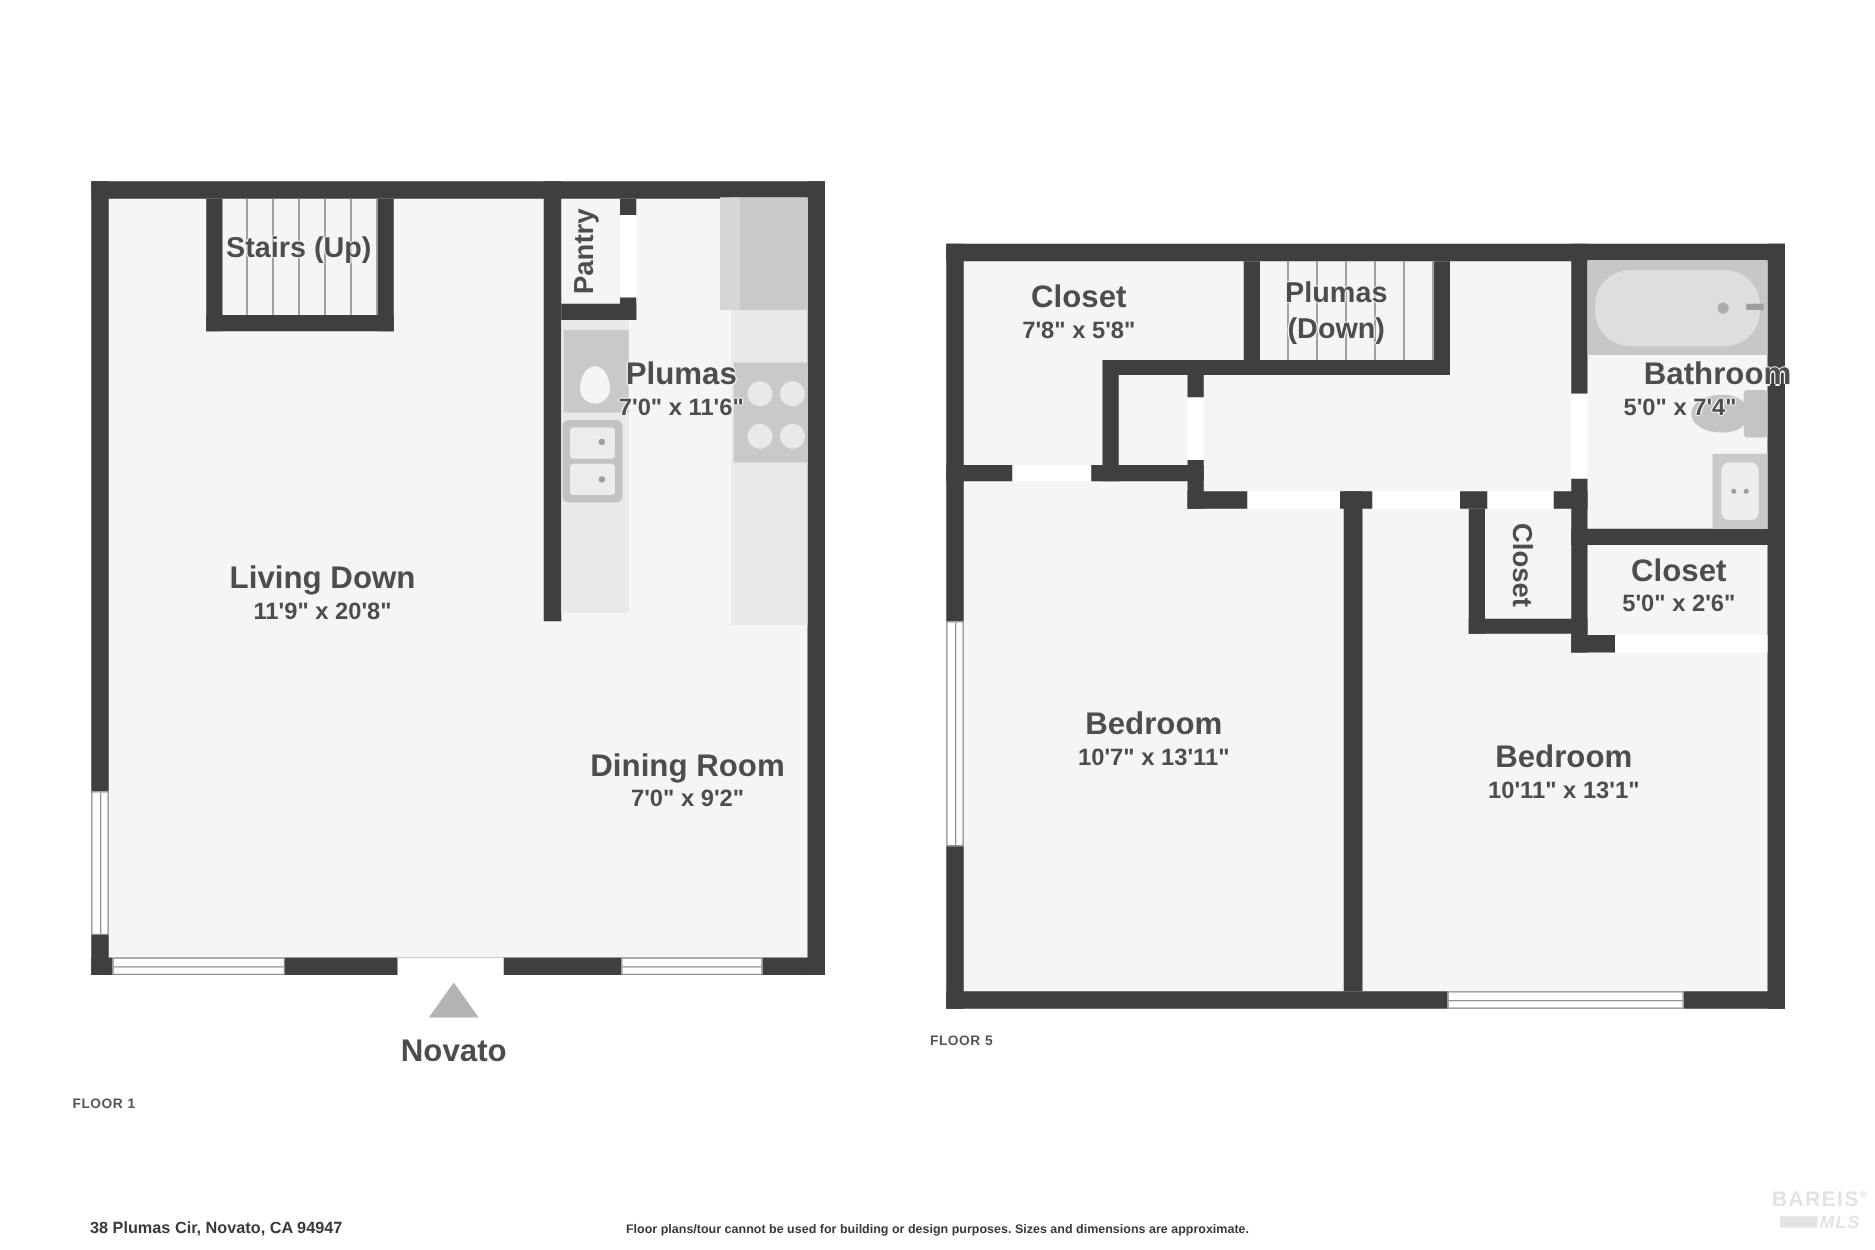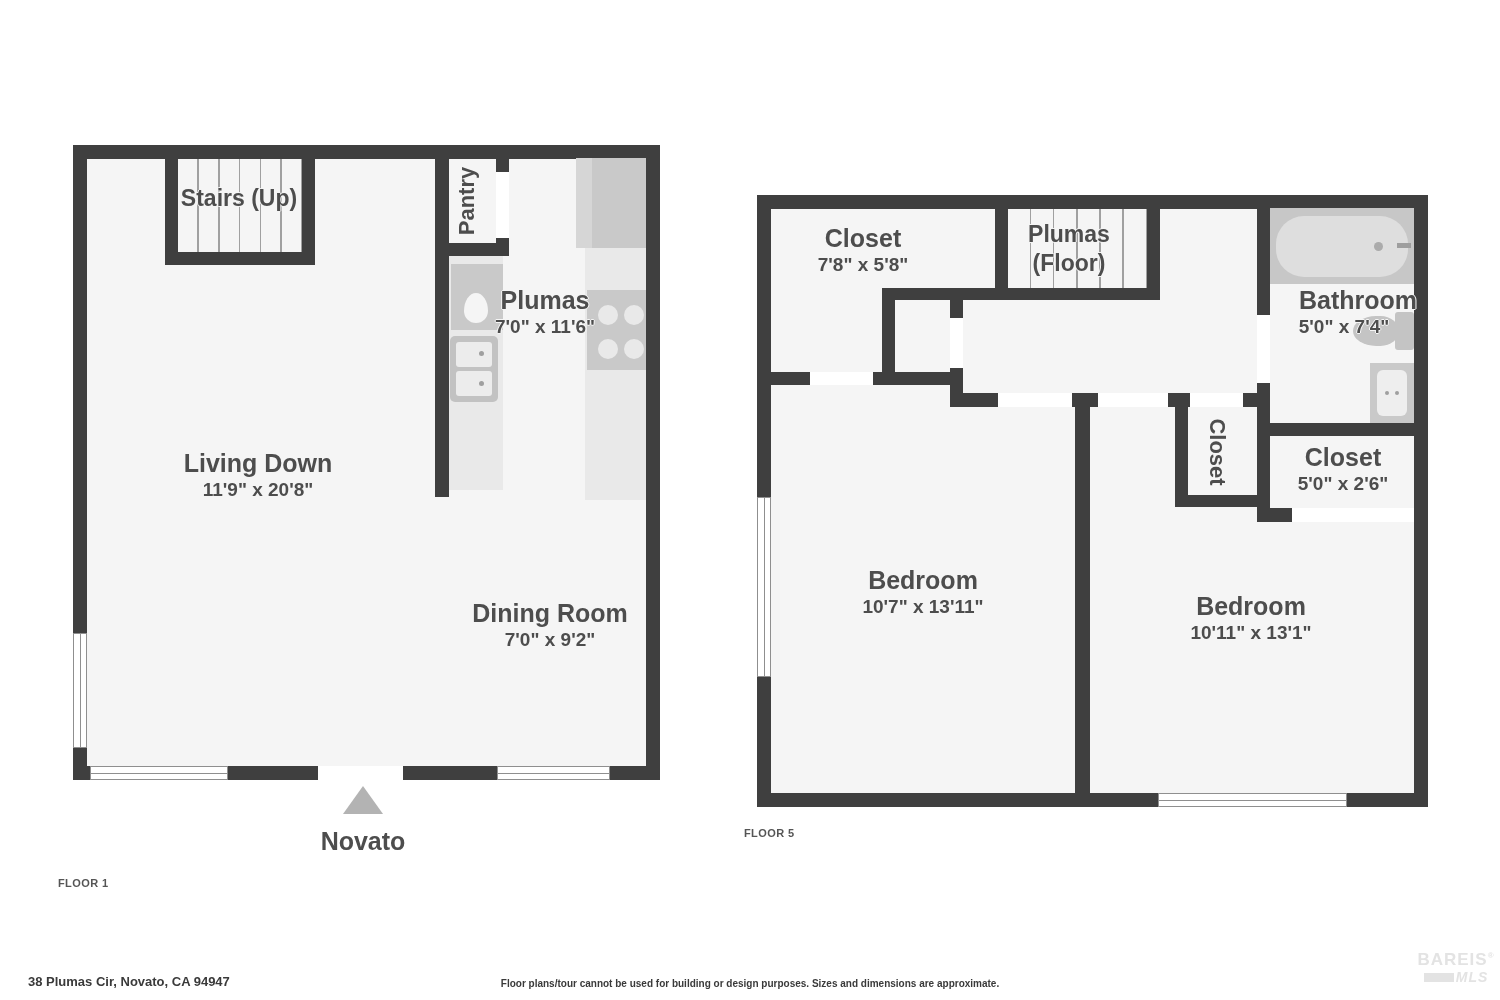--- a/index.html
+++ b/index.html
@@ -18,21 +18,21 @@
   .label { position:absolute; transform:translate(-50%,-50%); color:#4d4d4d; font-weight:bold; white-space:nowrap; text-align:center;
            text-shadow:0 1px 0 #f5f5f5, 1px 0 0 #f5f5f5, -1px 0 0 #f5f5f5, 0 -1px 0 #f5f5f5; }
   .room-name { font-size:25px; }
   .room-dims { font-size:19px; }
   .small-name { font-size:23px; }
   .vert-ccw { transform:translate(-50%,-50%) rotate(-90deg); }
   .vert-cw  { transform:translate(-50%,-50%) rotate(90deg); }
   .floor-tag { position:absolute; font-size:11px; font-weight:bold; color:#555; letter-spacing:0.4px; }
   .entry-triangle { position:absolute; width:0; height:0; border-left:20px solid transparent; border-right:20px solid transparent; border-bottom:28px solid #b3b3b3; }
   .entry-label { position:absolute; transform:translate(-50%,-50%); font-size:25px; font-weight:bold; color:#4d4d4d; }
-  .footer-address { position:absolute; font-size:13px; font-weight:bold; color:#3a3a3a; }
+  .footer-address { position:absolute; font-size:13px; font-weight:bold; color:#3a3a3a;margin-left:44px; }
   .footer-disclaimer { position:absolute; left:50%; transform:translateX(-50%); font-size:10px; font-weight:bold; color:#3a3a3a; }
   .logo { position:absolute; text-align:center; color:#e3e3e3; font-weight:bold; line-height:1; }
   .logo-top { font-size:17px; letter-spacing:1px; }
   .logo-reg { font-size:8px; vertical-align:super; }
   .logo-row { display:flex; align-items:center; justify-content:center; margin-top:2px; }
   .logo-bar { width:30px; height:9px; background:#e3e3e3; margin-right:2px; }
   .logo-mls { font-size:14px; font-style:italic; letter-spacing:1px; }
   .burner { position:absolute; width:20px; height:20px; border-radius:50%; background:#e9e9e9; }
   .dot { position:absolute; border-radius:50%; background:#9f9f9f; }
 </style>
@@ -103,21 +103,21 @@
     <div class="wall" style="left:0; top:0; width:671px; height:14px;"></div>
     <div class="wall" style="left:0; top:598px; width:671px; height:14px;"></div>
     <div class="wall" style="left:0; top:0; width:14px; height:612px;"></div>
     <div class="wall" style="left:657px; top:0; width:14px; height:612px;"></div>
 
     <div class="wall" style="left:238px; top:14px; width:13px; height:91px;"></div>
     <div class="wall" style="left:390px; top:14px; width:13px; height:91px;"></div>
     <div class="wall" style="left:125px; top:93px; width:278px; height:12px;"></div>
     <div class="treads-v2" style="left:251px; top:14px; width:139px; height:79px;"></div>
     <div class="label small-name" style="left:312px; top:39px;">Plumas</div>
-    <div class="label small-name" style="left:312px; top:68px;">(Floor)</div>
+    <div class="label small-name" style="left:312px; top:68px;">(Down)</div>
 
     <div class="wall" style="left:125px; top:105px; width:13px; height:85px;"></div>
     <div class="wall" style="left:193px; top:105px; width:13px; height:18px;"></div>
     <div class="gap" style="left:193px; top:123px; width:13px; height:50px;"></div>
     <div class="wall" style="left:193px; top:173px; width:13px; height:39px;"></div>
     <div class="wall" style="left:0; top:177px; width:53px; height:13px;"></div>
     <div class="gap" style="left:53px; top:177px; width:63px; height:13px;"></div>
     <div class="wall" style="left:116px; top:177px; width:90px; height:13px;"></div>
     <div class="label room-name" style="left:106px; top:43px;">Closet</div>
     <div class="label room-dims" style="left:106px; top:70px;">7'8" x 5'8"</div>
@@ -138,21 +138,21 @@
     <div class="fix" style="left:513px; top:13px; width:144px; height:76px; background:#c7c7c7;"></div>
     <div class="fix" style="left:519px; top:21px; width:132px; height:61px; background:#dedede; border-radius:28px;"></div>
     <div class="dot" style="left:617px; top:47px; width:9px; height:9px; background:#ababab;"></div>
     <div class="fix" style="left:640px; top:48px; width:14px; height:5px; background:#9e9e9e;"></div>
     <div class="fix" style="left:638px; top:117px; width:19px; height:38px; background:#c4c4c4; border-radius:3px;"></div>
     <div class="fix" style="left:596px; top:121px; width:46px; height:30px; background:#c4c4c4; border-radius:50% 40% 40% 50% / 50% 50% 50% 50%;"></div>
     <div class="fix" style="left:613px; top:168px; width:44px; height:60px; background:#c9c9c9;"></div>
     <div class="fix" style="left:620px; top:175px; width:30px; height:46px; background:#eeeeee; border-radius:6px;"></div>
     <div class="dot" style="left:628px; top:196px; width:4px; height:4px;"></div>
     <div class="dot" style="left:638px; top:196px; width:4px; height:4px;"></div>
-    <div class="label room-name" style="left:601px; top:105px;text-align:center;">Bathroom</div>
+    <div class="label room-name" style="left:617px; top:105px;text-align:center;">Bathroom</div>
     <div class="label room-dims" style="left:587px; top:132px;">5'0" x 7'4"</div>
 
     <div class="wall" style="left:418px; top:212px; width:13px; height:100px;"></div>
     <div class="wall" style="left:500px; top:241px; width:13px; height:86px;"></div>
     <div class="wall" style="left:418px; top:300px; width:95px; height:12px;"></div>
     <div class="label vert-cw" style="left:460px; top:257px; font-size:22px;">Closet</div>
 
     <div class="wall" style="left:500px; top:313px; width:35px; height:14px;"></div>
     <div class="gap" style="left:535px; top:313px; width:122px; height:14px;"></div>
     <div class="label room-name" style="left:586px; top:262px;">Closet</div>

